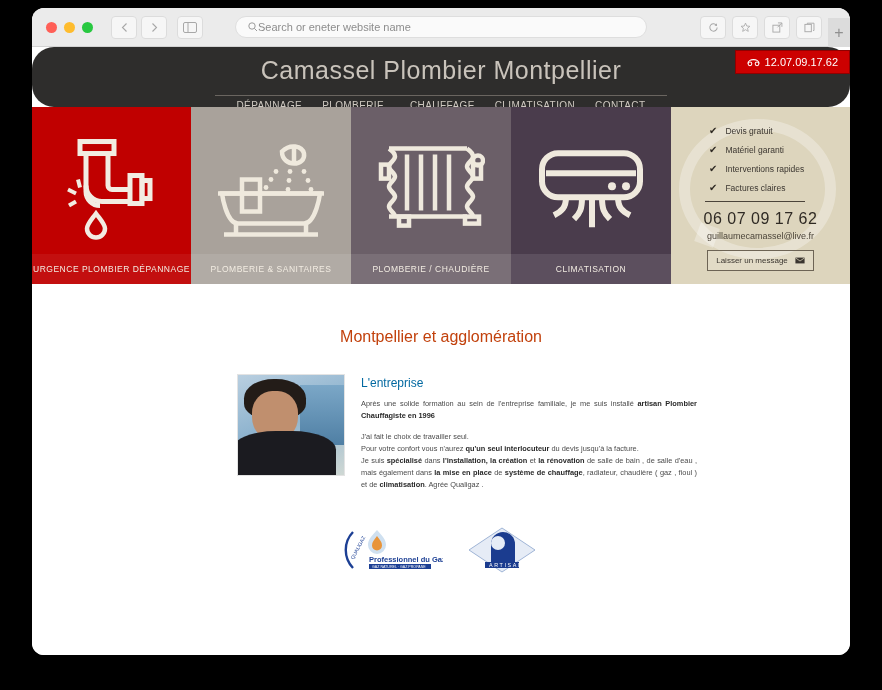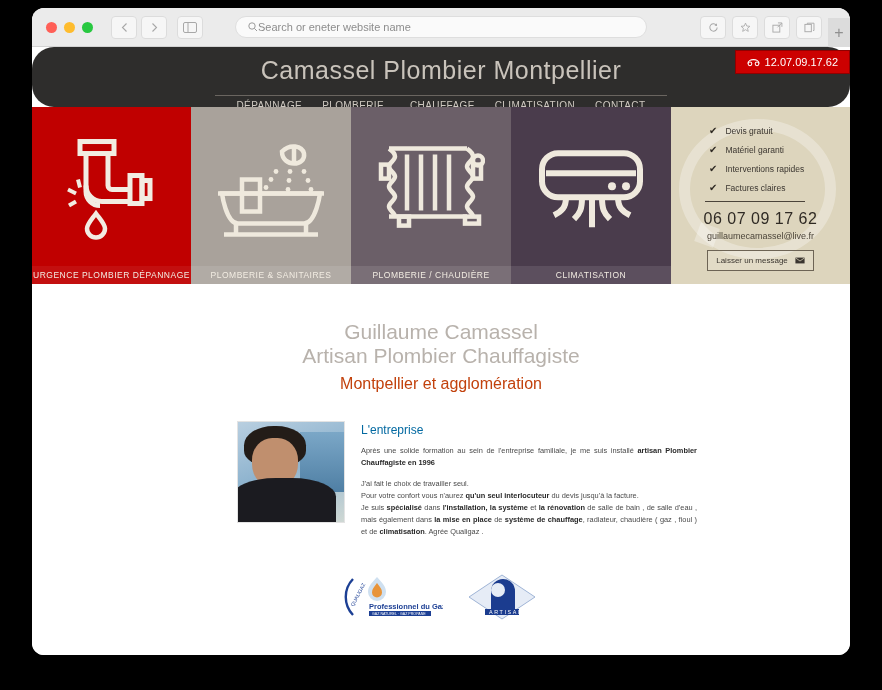--- a/index.html
+++ b/index.html
@@ -67,21 +67,21 @@
   .tiles{height:177px;display:flex;}
   .tile{position:relative;overflow:hidden;cursor:pointer;}
   .t1{width:159px;background:#c00000;}
   .t2{width:160px;background:#a9a29b;}
   .t3{width:160px;background:#6b5f68;}
   .t4{width:160px;background:#4a3c4c;}
   .tile .ico{
     position:absolute;left:50%;top:50%;transform:translate(-50%,-54%);
   }
   .tlabel{
-    position:absolute;bottom:0;left:0;right:0;height:18px;
+    position:absolute;bottom:0;left:0;right:0;height:30px;
     display:flex;align-items:center;justify-content:center;
     color:#f2ece2;font-size:8.5px;letter-spacing:.5px;
     background:rgba(255,255,255,.10);
   }
   .t1 .tlabel{background:rgba(255,255,255,.06);}
   .sidepanel{
     flex:1;background:#ddd5bd;position:relative;overflow:hidden;
   }
   .bubble{
     position:absolute;left:8px;top:12px;width:135px;height:118px;
@@ -371,42 +371,38 @@
           <span>Laisser un message</span>
           <svg width="10" height="7" viewBox="0 0 12 8">
             <rect x="0.5" y="0.5" width="11" height="7" fill="#3b3630"></rect>
             <path d="M0.8 1 6 4.6 11.2 1" stroke="#ddd5bd" stroke-width="0.9" fill="none"></path>
           </svg>
         </div>
       </div>
     </div>
 
     <div class="content">
-      <div class="h1">
-        <div>Guillaume Camassel</div>
-        <div>Artisan Plombier Chauffagiste</div>
-      </div>
       <div class="h2">Montpellier et agglomération</div>
 
       <div class="about">
         <div class="photo">
           <div class="ph-sea"></div>
           <div class="ph-hair"></div>
           <div class="ph-face"></div>
           <div class="ph-body"></div>
         </div>
         <div class="abouttxt">
           <div class="abouttitle">L'entreprise</div>
           <p class="p">
             <span>Après une solide formation au sein de l'entreprise familiale, je me suis installé </span><b>artisan Plombier Chauffagiste en 1996</b>
           </p>
           <p class="p">
             <span>J'ai fait le choix de travailler seul.</span><br>
             <span>Pour votre confort vous n'aurez </span><b>qu'un seul interlocuteur</b><span> du devis jusqu'à la facture.</span><br>
-            <span>Je suis </span><b>spécialisé</b><span> dans </span><b>l'installation, la système</b><span> et </span><b>la rénovation</b><span> de salle de bain , de salle d'eau , mais également dans </span><b>la mise en place</b><span> de </span><b>système de chauffage</b><span>, radiateur, chaudière ( gaz , fioul ) et de </span><b>climatisation</b><span>. Agrée Qualigaz .</span>
+            <span>Je suis </span><b>spécialisé</b><span> dans </span><b>l'installation, la création</b><span> et </span><b>la rénovation</b><span> de salle de bain , de salle d'eau , mais également dans </span><b>la mise en place</b><span> de </span><b>système de chauffage</b><span>, radiateur, chaudière ( gaz , fioul ) et de </span><b>climatisation</b><span>. Agrée Qualigaz .</span>
           </p>
         </div>
       </div>
 
       <div class="logos">
         <div class="logo-gaz">
           <svg width="100" height="48" viewBox="0 0 100 48">
             <path d="M34 4c5 6 9 9 9 15a9 9 0 0 1-18 0c0-6 4-9 9-15z" fill="#cfe0f0"></path>
             <path d="M34 10c3 4 5 6 5 9.5a5 5 0 0 1-10 0c0-3.5 2-5.5 5-9.5z" fill="#e8943a"></path>
             <path d="M10 6a26 26 0 0 0 0 36" stroke="#1c3f94" stroke-width="2.4" fill="none"></path>

